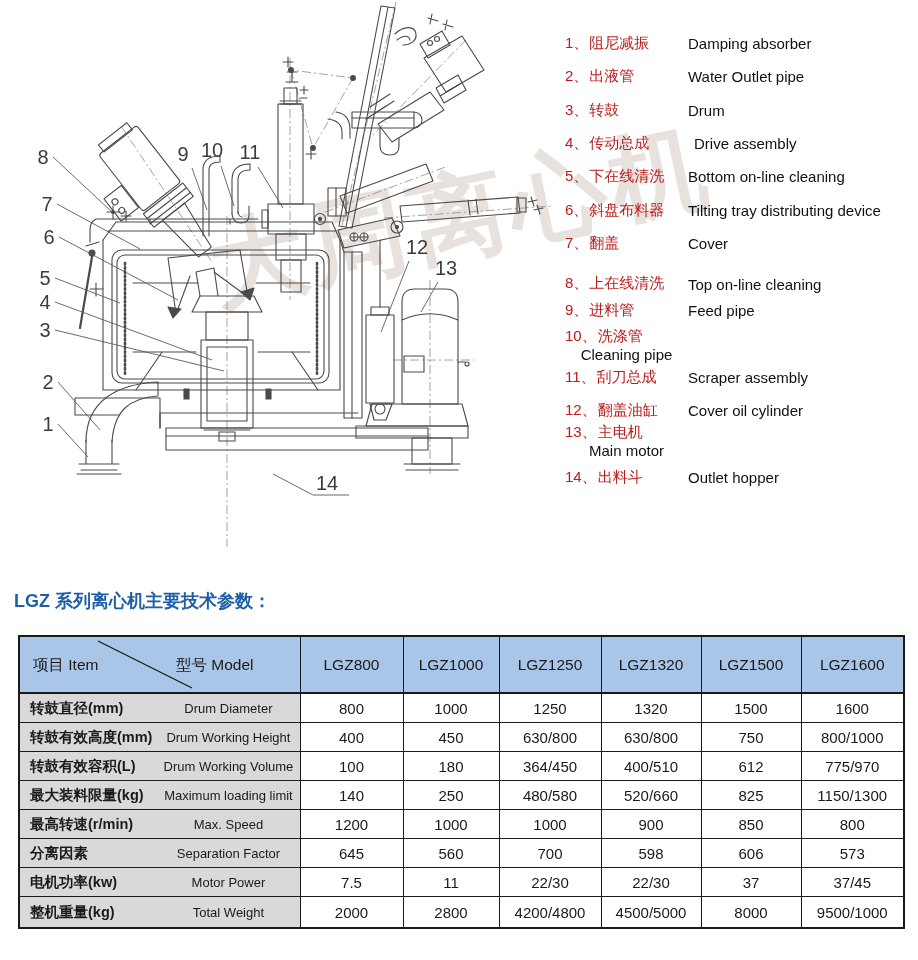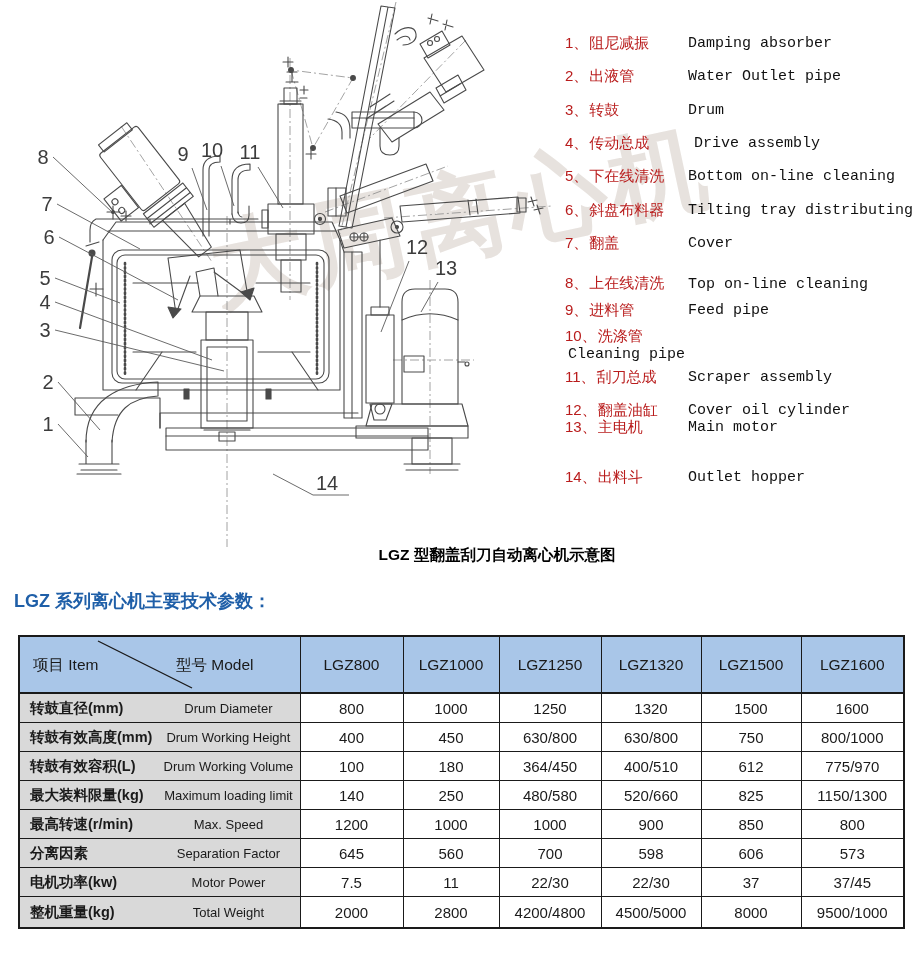--- a/index.html
+++ b/index.html
@@ -5,21 +5,21 @@
   html,body{margin:0;padding:0;background:#fff;}
   body{width:918px;height:960px;position:relative;font-family:"Liberation Sans",sans-serif;color:#1a1a1a;overflow:hidden;}
   .page{position:absolute;inset:0;}
   .watermark{position:absolute;left:198px;top:208px;font-size:96px;font-weight:bold;letter-spacing:6px;color:rgba(198,187,176,0.42);transform:rotate(-12deg);transform-origin:left top;white-space:nowrap;z-index:0;pointer-events:none;}
   svg.diagram{position:absolute;left:0;top:0;z-index:1;}
   .callout-num{font-size:20px;fill:#3c3c3c;font-family:"Liberation Sans",sans-serif;}
   .parts-list{position:absolute;left:565px;top:27px;width:350px;z-index:1;}
   .part-row{position:absolute;left:0;height:33px;display:flex;align-items:center;white-space:nowrap;}
   .part-label{display:inline-block;width:123px;font-size:15px;color:#b91c1c;}
   .part-num{margin-right:1px;}
-  .part-en{font-size:15px;color:#111;font-family:Liberation Mono, monospace;}
+  .part-en{font-size:15px;color:#111;}
   .caption{position:absolute;left:76px;top:545px;width:842px;text-align:center;font-size:15.5px;font-weight:bold;color:#000;z-index:1;}
   .section-title{position:absolute;left:14px;top:589px;font-size:18px;font-weight:bold;color:var(--title-blue,#1f5fa8);z-index:1;}
   table.spec{position:absolute;left:18px;top:635px;width:885px;border-collapse:collapse;table-layout:fixed;z-index:1;border:2px solid #1a1a1a;}
   table.spec th,table.spec td{border:1px solid #1a1a1a;padding:0;overflow:hidden;}
   table.spec thead th{height:55px;background:var(--header-bg,#a9c6e8);font-weight:normal;font-size:15.5px;border-bottom:2px solid #1a1a1a;}
   th.corner{position:relative;margin-left:16px;}
   th.corner .item-lbl{position:absolute;left:13px;top:50%;transform:translateY(-50%);font-size:15.5px;}
   th.corner .model-lbl{position:absolute;left:156px;top:50%;transform:translateY(-50%);font-size:15.5px;}
   th.corner svg{position:absolute;left:0;top:0;}
   td.label-cell{background:var(--row-label-bg,#d9d9d9);height:28px;}
@@ -246,31 +246,30 @@
         <span class="part-en">Cleaning pipe</span>
       </div>
       <div class="part-row" style="top: 333.5px;">
         <span class="part-label"><span class="part-num">11、</span><span class="part-cn">刮刀总成</span></span>
         <span class="part-en">Scraper assembly</span>
       </div>
       <div class="part-row" style="top: 366.85px;">
         <span class="part-label"><span class="part-num">12、</span><span class="part-cn">翻盖油缸</span></span>
         <span class="part-en">Cover oil cylinder</span>
       </div>
-      <div class="part-row" style="top: 384px;">
+      <div class="part-row" style="top: 396px; flex-direction: column;">
         <span class="part-label"><span class="part-num">13、</span><span class="part-cn">主电机</span></span>
         <span class="part-en">Main motor</span>
       </div>
       <div class="part-row" style="top: 433.55px;">
         <span class="part-label"><span class="part-num">14、</span><span class="part-cn">出料斗</span></span>
         <span class="part-en">Outlet hopper</span>
       </div>
     </div>
 
-  <div class="caption">LGZ 型翻盖刮刀自动离心机示意图</div>
 
   <div class="section-title">LGZ 系列离心机主要技术参数：</div>
 
   <table class="spec">
     <colgroup>
       <col style="width:281px">
         <col style="width:103px">
         <col style="width:96px">
       <col style="width:102px">
         <col style="width:100px">

